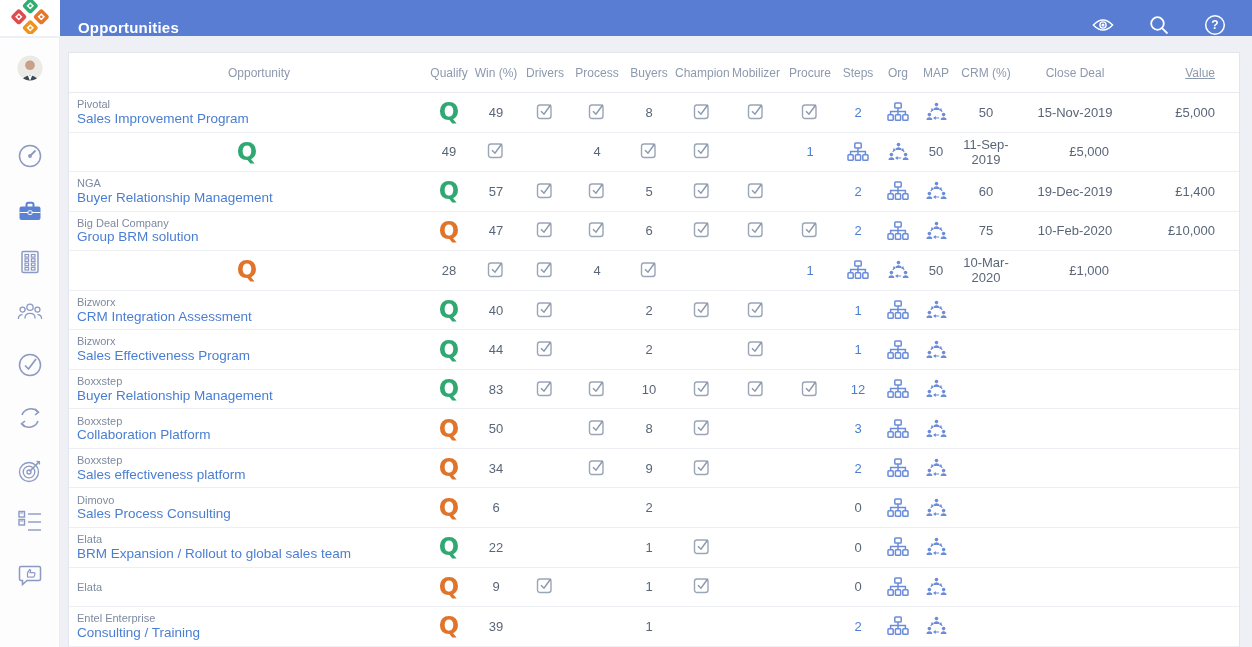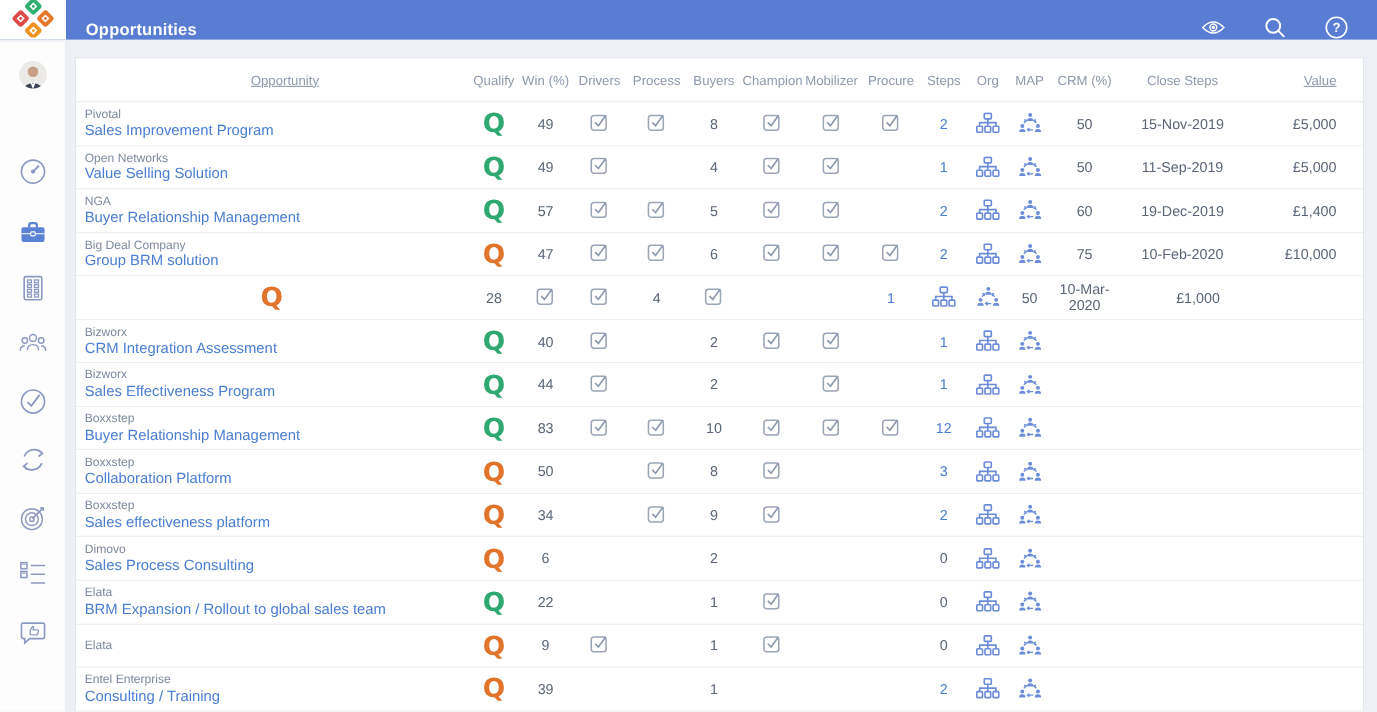--- a/index.html
+++ b/index.html
@@ -25,21 +25,21 @@
 
   
   .card { position:absolute; top:52px; left:68px; width:1172px; height:595px;
     background:#ffffff; border:1px solid #e2e5eb; border-bottom:none; }
   .grid-row { display:grid;
     grid-template-columns:1fr 48px 46px 52px 52px 52px 54px 54px 54px 42px 38px 38px 62px 116px 106px;
     align-items:center; }
   .thead { height:40px; border-bottom:1px solid #e8eaf0; color:#8d99ad;
     font-size:12px; }
   .thead > div { text-align:center; }
-  .th-opportunity { text-align:right; padding-left:24px;text-decoration:underline; }
+  .th-opportunity { text-align:right; padding-left:24px; }
   .th-value { text-align:right !important; padding-right:24px;text-decoration:underline; }
   .trow { height:39.55px; border-bottom:1px solid #edeff4; font-size:13px;
     color:#5a6678; }
   .trow > div { text-align:center; }
   .opp-cell { text-align:left !important; padding-left:8px; line-height:1.15; }
   .opp-company { font-size:11px; color:#7e8aa0; display:block; }
   .opp-link { font-size:13.5px; color:#4a7ed2; display:block; cursor:pointer; }
   .qbadge { font-size:24px; font-weight:700; line-height:1; cursor:pointer;
     font-family:"DejaVu Sans", sans-serif; }
   .qbadge.green { color:#2fa872; }
@@ -199,21 +199,21 @@
     <div>Drivers</div>
     <div>Process</div>
     <div>Buyers</div>
     <div>Champion</div>
     <div>Mobilizer</div>
     <div>Procure</div>
     <div>Steps</div>
     <div>Org</div>
     <div>MAP</div>
     <div>CRM (%)</div>
-    <div>Close Steps</div>
+    <div>Close Deal</div>
     <div class="th-value">Value</div>
   </div>
   <div>
   <div class="grid-row trow">
     <div class="opp-cell">
       <span class="opp-company">Pivotal</span>
       <span class="opp-link">Sales Improvement Program</span>
     </div>
     <div><span class="qbadge green">Q</span></div>
     <div>49</div>
@@ -269,24 +269,20 @@
           <path d="M13.2 16 H8.2 M9.8 14.6 L8 16 L9.8 17.4"></path>
         </g>
       </svg>
           </span></div>
     <div>50</div>
     <div>15-Nov-2019</div>
     <div class="val-cell">£5,000</div>
   </div>
 
   <div class="grid-row trow">
-    <div class="opp-cell">
-      <span class="opp-company">Open Networks</span>
-      <span class="opp-link">Value Selling Solution</span>
-    </div>
     <div><span class="qbadge green">Q</span></div>
     <div>49</div>
     <div><span class="chk">
       <svg width="18" height="18" viewBox="0 0 18 18" fill="none">
         <rect x="1.5" y="3" width="13.5" height="13.5" rx="2.5" stroke="#9aa5b6" stroke-width="1.4"></rect>
         <path d="M5 9.2 L8 12.2 L14.8 2.8" stroke="#8d99ad" stroke-width="1.5"></path>
       </svg></span></div>
     <div><span class="chk" style="visibility: hidden;">
       <svg width="18" height="18" viewBox="0 0 18 18" fill="none">
         <rect x="1.5" y="3" width="13.5" height="13.5" rx="2.5" stroke="#9aa5b6" stroke-width="1.4"></rect>

